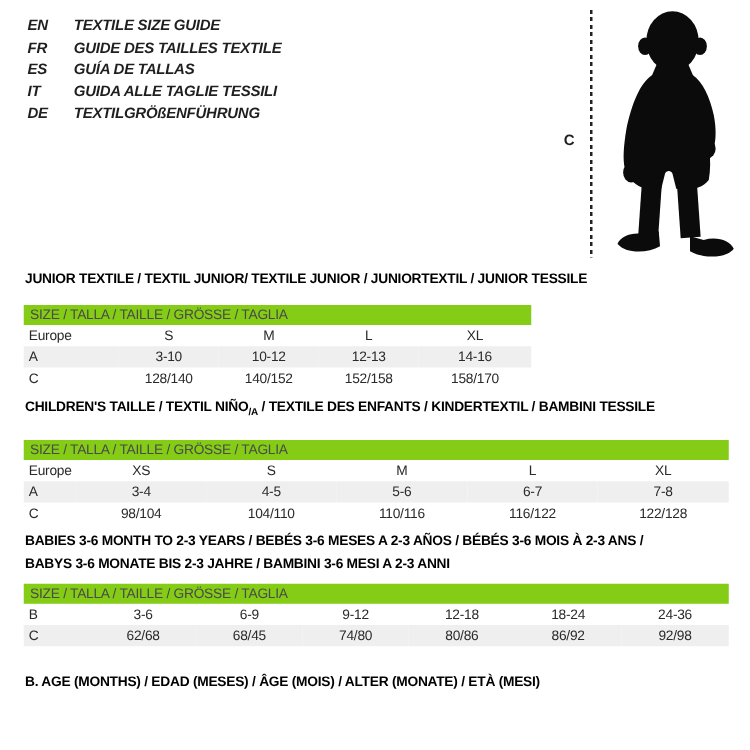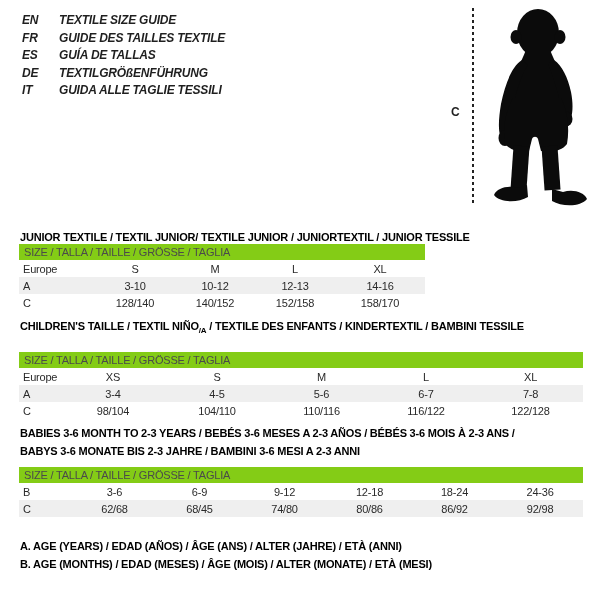--- a/index.html
+++ b/index.html
@@ -44,26 +44,26 @@
   </div>
   <div class="lang-row">
     <span class="lang-code">FR</span>
     <span>GUIDE DES TAILLES TEXTILE</span>
   </div>
   <div class="lang-row">
     <span class="lang-code">ES</span>
     <span>GUÍA DE TALLAS</span>
   </div>
   <div class="lang-row">
+    <span class="lang-code">IT</span>
+    <span>GUIDA ALLE TAGLIE TESSILI</span>
+  </div>
+  <div class="lang-row">
     <span class="lang-code">DE</span>
     <span>TEXTILGRÖßENFÜHRUNG</span>
-  </div>
-  <div class="lang-row">
-    <span class="lang-code">IT</span>
-    <span>GUIDA ALLE TAGLIE TESSILI</span>
   </div>
 </div>
 
 <div class="dotted-line"></div>
 <div class="figure-label">C</div>
 <svg class="baby-svg" viewBox="0 0 118 210" aria-hidden="true">
   <g fill="#0b0b0b">
     <ellipse cx="56" cy="29" rx="21" ry="24"></ellipse>
     <ellipse cx="34" cy="33" rx="5.5" ry="7"></ellipse>
     <ellipse cx="78" cy="33" rx="5.5" ry="7"></ellipse>
@@ -73,21 +73,21 @@
     <path d="M72,56 C80,61 86,74 89,88 C91,98 91,108 89,114 L79,112 C79,103 77,92 74,83 C71,73 68,64 66,60 Z"></path>
     <ellipse cx="84" cy="115" rx="6.5" ry="7.5"></ellipse>
     <path d="M31,94 C24,106 20,124 23,140 C29,147 39,149 47,147 L50,135 C51,132 55,132 56,135 L59,147 C69,149 80,147 85,140 C88,124 85,106 79,94 Z"></path>
     <rect x="30" y="142" width="16" height="44" transform="rotate(4 38 164)"></rect>
     <rect x="61" y="142" width="16" height="44" transform="rotate(-4 69 164)"></rect>
     <path d="M12,191 C15,184 26,181 36,184 L45,181 L46,193 C36,199 18,199 12,191 Z"></path>
     <path d="M105,195 C102,188 91,185 81,188 L70,185 L70,197 C80,203 99,203 105,195 Z"></path>
   </g>
 </svg>
 
-<div class="tbl-title" style="top:231px;">JUNIOR TEXTILE / TEXTIL JUNIOR/ TEXTILE JUNIOR / JUNIORTEXTIL / JUNIOR TESSILE</div>
+<div class="tbl-title" style="top:217px;">JUNIOR TEXTILE / TEXTIL JUNIOR/ TEXTILE JUNIOR / JUNIORTEXTIL / JUNIOR TESSILE</div>
 <table style="top:244px;width:406px;">
   <colgroup>
       <col style="width:76px">
       <col style="width:80px">
       <col style="width:80px">
       <col style="width:80px">
       <col style="width:90px">
     </colgroup>
   <tbody>
       <tr class="size-bar">
@@ -191,15 +191,14 @@
     <td>68/45</td>
     <td>74/80</td>
     <td>80/86</td>
     <td>86/92</td>
     <td>92/98</td>
   </tr>
 </tbody>
   </table>
 
 <div class="notes">
-  <div>A. AGE (YEARS) / EDAD (AÑOS) / ÂGE (ANS) / ALTER (JAHRE) / ETÀ (ANNI)</div>
   <div>B. AGE (MONTHS) / EDAD (MESES) / ÂGE (MOIS) / ALTER (MONATE) / ETÀ (MESI)</div>
 </div>
 
 </body></html>

